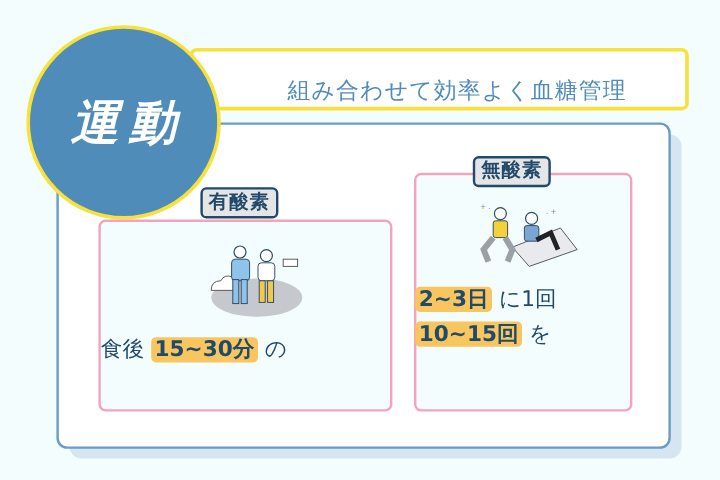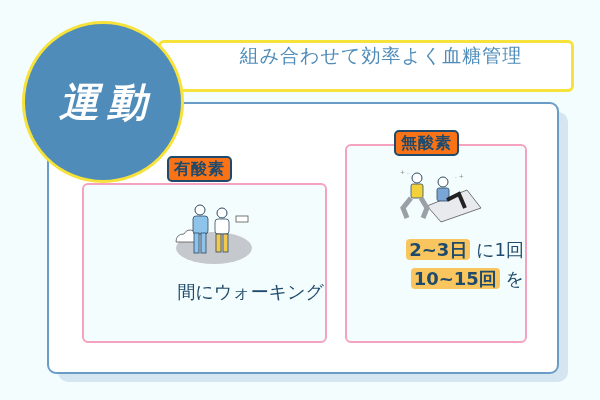--- a/index.html
+++ b/index.html
@@ -13,50 +13,50 @@
     position:absolute; left:58px; top:112px; width:510px; height:270px;
     background:#d5e6f1; border-radius:10px;
   }
   .panel {
     position:absolute; left:47px; top:102px; width:508px; height:268px;
     background:#ffffff; border:2px solid #6a9cc8; border-radius:9px;
   }
   .banner {
     position:absolute; left:158px; top:40px; width:410px; height:46px;
     background:#ffffff; border:3px solid #f6e23a; border-radius:6px;
-    display:flex; align-items:flex-start; justify-content:center;
+    display:flex; align-items:flex-end; justify-content:center;
   }
   .banner span {
     font-size:19px; color:#4f8cb9; letter-spacing:1px; padding-left:30px;
   }
   .circle {
     position:absolute; left:22px; top:21px; width:156px; height:156px;
     border-radius:50%; background:#4f8cb9; border:3px solid #f6e23a;
     display:flex; align-items:center; justify-content:center;
   }
   .circle span {
     color:#ffffff; font-size:40px; font-weight:bold; letter-spacing:8px; padding-left:8px;font-style:italic;
   }
   .card {
     position:absolute; background:#f3fdfd; border:2px solid #f4a2bd; border-radius:6px;
   }
   .card-left { left:82px; top:183px; width:241px; height:156px; }
   .card-right { left:345px; top:144px; width:178px; height:195px; }
   .tag {
-    position:absolute; background:#f97316; border:2px solid #1f4a6b; border-radius:5px;
+    position:absolute; background:#e5e5e5; border:2px solid #1f4a6b; border-radius:5px;
     font-size:16px; font-weight:bold; color:#1f4a6b; padding:1px 5px; line-height:20px;
     letter-spacing:1px;
     font-family:Liberation Serif, serif;
   }
   .tag-left { left:167px; top:156px; }
   .tag-right { left:394px; top:130px; }
   .illus { position:absolute; }
   .illus-left { left:170px; top:200px; width:85px; height:65px; }
   .illus-right { left:397px; top:168px; width:85px; height:55px; }
-  .text-block { position:absolute; text-align:right; font-size:18px; color:#1f4a6b; }
+  .text-block { position:absolute; text-align:left; font-size:18px; color:#1f4a6b; }
   .tb-left { left:84px; top:278px; width:240px; line-height:27px; }
   .tb-right { left:346px; top:235px; width:178px; line-height:29px; }
   .hl {
     background:#f9c55e; border-radius:4px; padding:0 3px; font-weight:bold;
   }
   .line { white-space:nowrap; }
 </style>
 </head>
 <body>
 
@@ -83,21 +83,23 @@
   <rect x="24" y="33" width="5" height="20" fill="#8ec3ea" stroke="#2e4a66" stroke-width="0.8"></rect>
   <rect x="31" y="33" width="5" height="20" fill="#8ec3ea" stroke="#2e4a66" stroke-width="0.8"></rect>
 
   <circle cx="52" cy="13" r="5" fill="#fff" stroke="#2e4a66" stroke-width="1"></circle>
   <rect x="45" y="19" width="14" height="15" rx="3" fill="#ffffff" stroke="#2e4a66" stroke-width="0.8"></rect>
   <rect x="46" y="34" width="5" height="18" fill="#f2c94c" stroke="#2e4a66" stroke-width="0.8"></rect>
   <rect x="53" y="34" width="5" height="18" fill="#f2c94c" stroke="#2e4a66" stroke-width="0.8"></rect>
 </svg>
 <div class="text-block tb-left">
   <div class="line">
-    <span>間にウォーキング</span>
+    <span>食後</span>
+    <span class="hl">15~30分</span>
+    <span>の</span>
   </div>
 </div>
 
 <div class="card card-right"></div>
 <div class="tag tag-right">無酸素</div>
 <svg class="illus illus-right" viewBox="0 0 85 55">
   <path d="M30 38 L70 22 L84 40 L44 54 Z" fill="#e8eaee" stroke="#555" stroke-width="0.8"></path>
 
   <circle cx="20" cy="10" r="5" fill="#fff" stroke="#2e4a66" stroke-width="1"></circle>
   <rect x="14" y="16" width="12" height="14" rx="2" fill="#f2d13a" stroke="#2e4a66" stroke-width="0.8"></rect>

